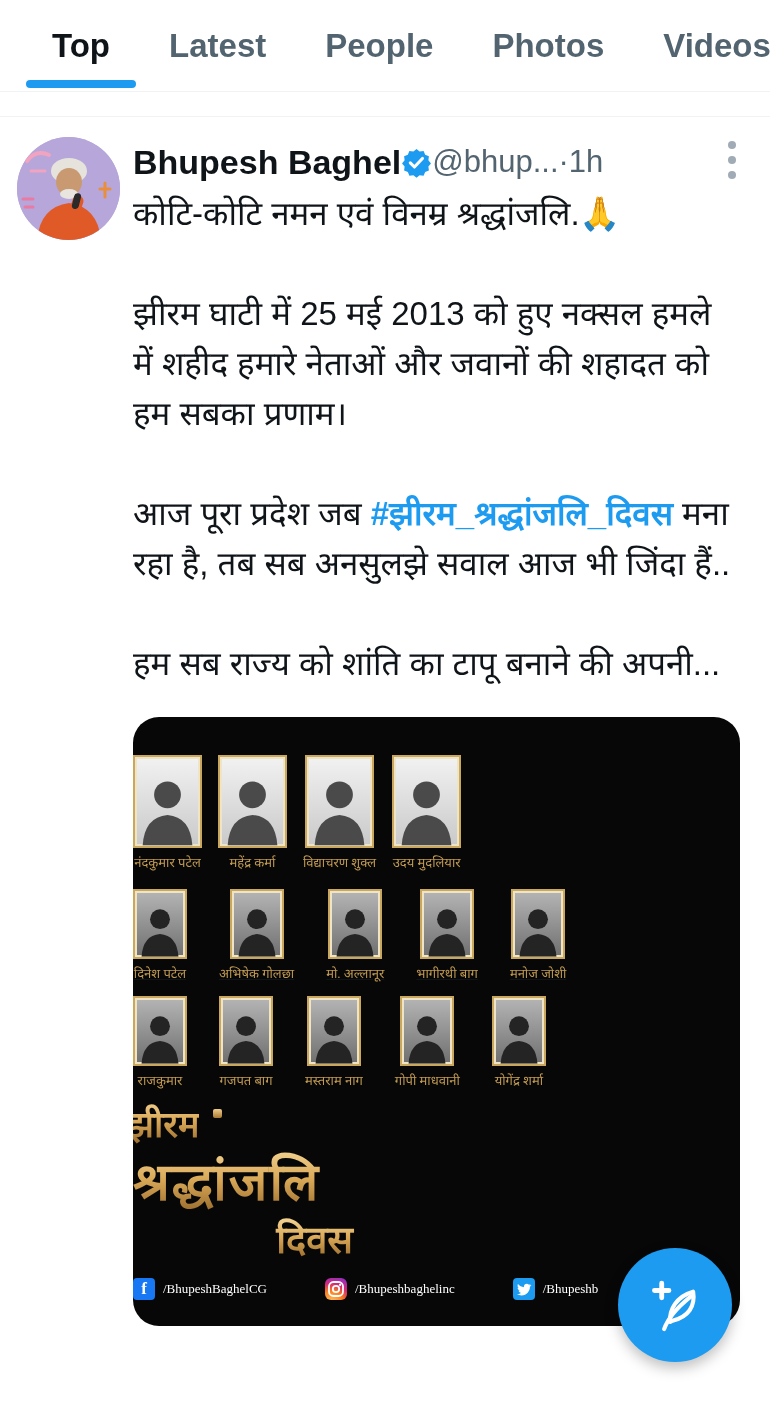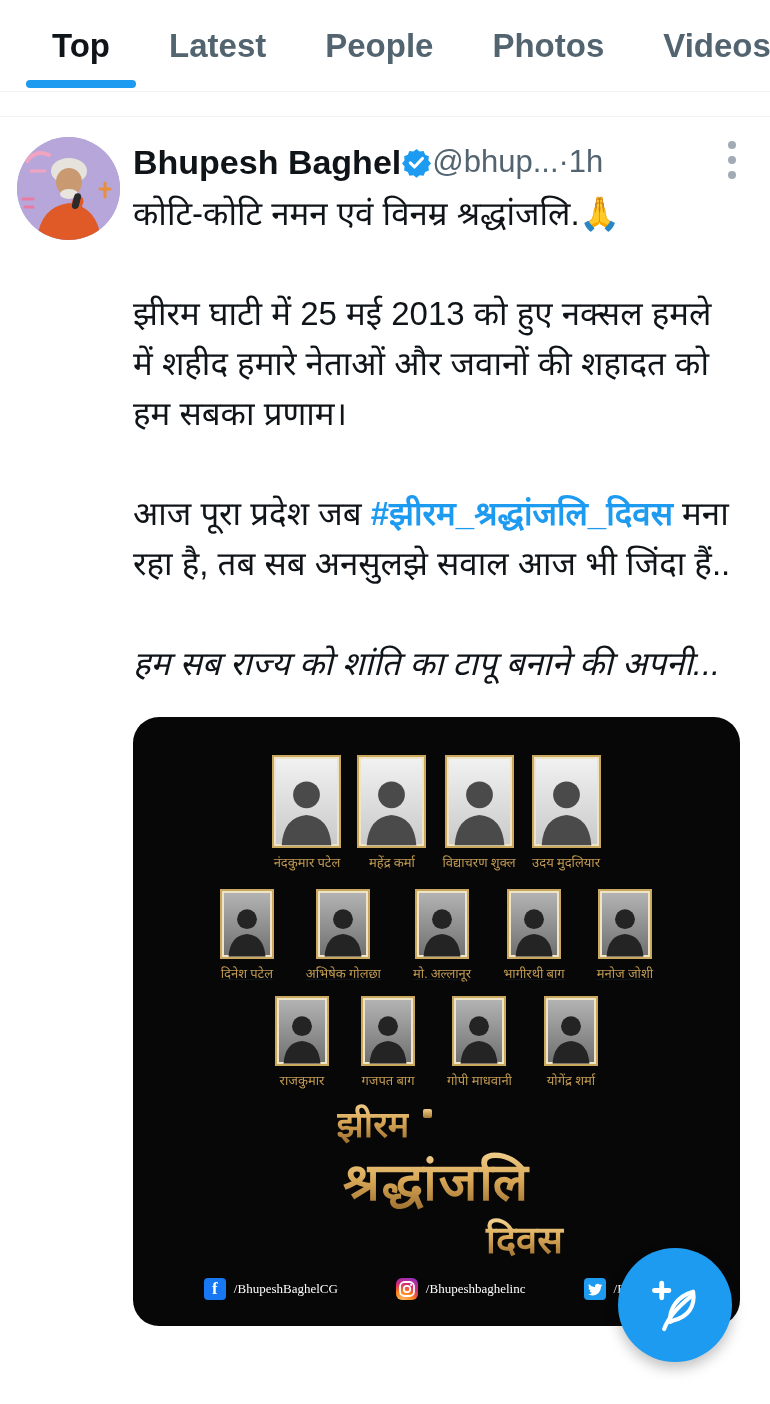--- a/index.html
+++ b/index.html
@@ -21,27 +21,27 @@
   .avatar { position:absolute; left:17px; top:20px; width:103px; height:103px;
     border-radius:50%; overflow:hidden; background:#b7a6d9; cursor:pointer; }
   .tweet-header { display:flex; align-items:center; height:50px; }
   .author { font-size:34px; font-weight:700; color:#0f1419; }
   .badge { flex:0 0 auto; }
   .handle, .dot-sep, .time { font-size:31px; color:#536471; }
   .more { margin-left:auto; padding:0 2px; cursor:pointer; }
 
   .tweet-text { font-size:33px; line-height:50px; color:#0f1419; margin-top:2px; }
   .tweet-text p { margin:0 0 50px 0; }
-  .tweet-text p:last-child { margin-bottom:0;font-style:italic; }
+  .tweet-text p:last-child { margin-bottom:0; }
   .hashtag { color:#1d9bf0; font-weight:700; cursor:pointer; }
 
   
   .media { margin-top:28px; width:607px; height:609px; background:#070707;
     border-radius:26px; overflow:hidden; display:flex; flex-direction:column;
-    align-items:center; cursor:pointer; }
+    align-items:flex-start; cursor:pointer; }
   .mrow { display:flex; justify-content:center; }
   .mrow1 { margin-top:38px; gap:16px; }
   .mrow2 { margin-top:18px; gap:32px;text-decoration:underline; }
   .mrow3 { margin-top:14px; gap:32px; }
   .mcell { display:flex; flex-direction:column; align-items:center; gap:5px; }
   .photo { border:2px solid #c9a85e; box-shadow: inset 0 0 0 2px #efe4c6;
     display:flex; align-items:flex-end; justify-content:center; overflow:hidden; }
   .photo.lg { width:69px; height:93px; background:linear-gradient(#f2f2f2,#c9c9c9); color:#4a4a4a; }
   .photo.sm { width:54px; height:70px; background:linear-gradient(#b5b5b5,#6f6f6f); color:#242424; }
   .photo svg { width:100%; height:86%; }
@@ -242,20 +242,28 @@
             </svg>
           </div>
         <div class="mname">गजपत बाग</div>
       </div>
       <div class="mcell">
         <div class="photo sm">
             <svg>
               <use href="#sil"></use>
             </svg>
           </div>
+        <div class="mname">मस्तराम नाग</div>
+      </div>
+      <div class="mcell">
+        <div class="photo sm">
+            <svg>
+              <use href="#sil"></use>
+            </svg>
+          </div>
         <div class="mname">गोपी माधवानी</div>
       </div>
       <div class="mcell">
         <div class="photo sm">
             <svg>
               <use href="#sil"></use>
             </svg>
           </div>
         <div class="mname">योगेंद्र शर्मा</div>
       </div>

